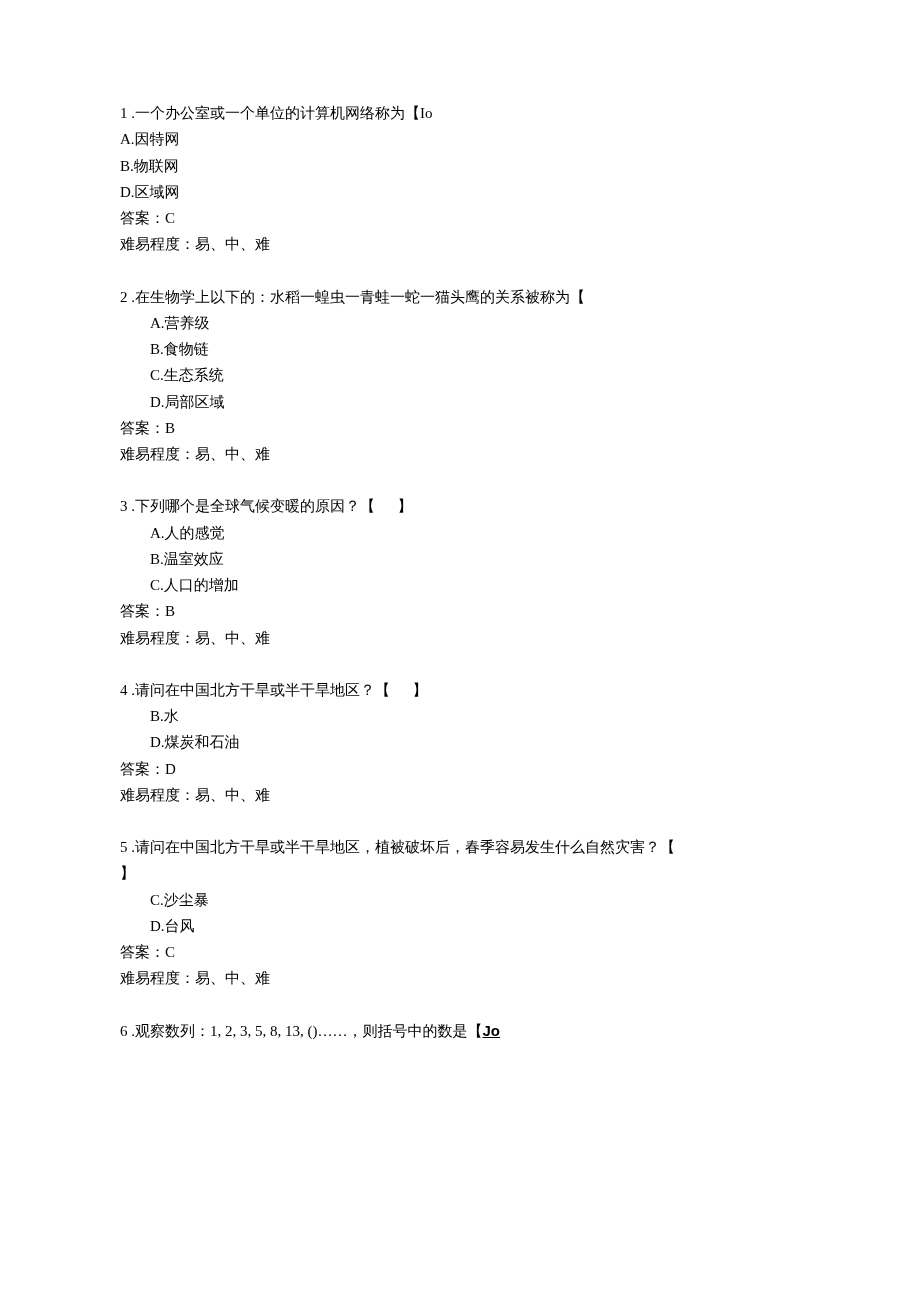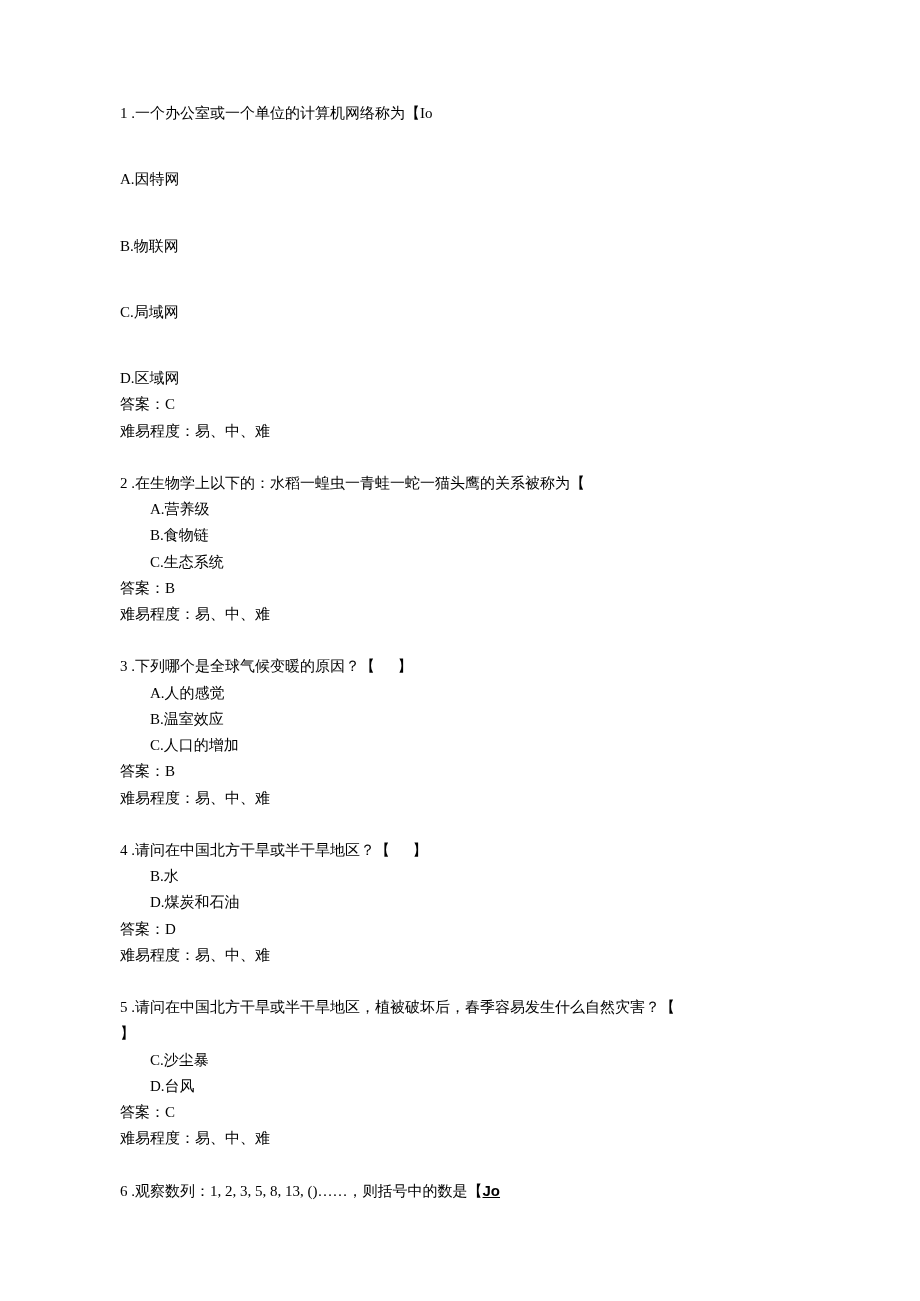--- a/index.html
+++ b/index.html
@@ -21,48 +21,47 @@
     margin-bottom: 26px;
   }
   .q-line {
     white-space: pre-wrap;
   }
   .opt-indent {
     padding-left: 30px;
   }
   .no-indent {
     padding-left: 0;
-    margin-top: 40px;
   }
   .bold-char {
     font-weight: bold;
     font-family: Arial, sans-serif;
     text-decoration: underline;
   }
 </style>
 </head>
 <body>
 
 <div class="page">
 
   <div class="question-block">
     <div class="q-line"><span>1</span><span> .一个办公室或一个单位的计算机网络称为【Io</span></div>
     <div class="q-line no-indent">A.因特网</div>
     <div class="q-line no-indent">B.物联网</div>
-    <div class="q-line no-indent">C.局域网</div>
     <div class="q-line no-indent">D.区域网</div>
     <div class="q-line">答案：C</div>
     <div class="q-line">难易程度：易、中、难</div>
   </div>
 
   <div class="question-block">
     <div class="q-line"><span>2</span><span> .在生物学上以下的：水稻一蝗虫一青蛙一蛇一猫头鹰的关系被称为【</span></div>
     <div class="q-line opt-indent">A.营养级</div>
     <div class="q-line opt-indent">B.食物链</div>
     <div class="q-line opt-indent">C.生态系统</div>
+    <div class="q-line opt-indent">D.局部区域</div>
     <div class="q-line">答案：B</div>
     <div class="q-line">难易程度：易、中、难</div>
   </div>
 
   <div class="question-block">
     <div class="q-line"><span>3</span><span> .下列哪个是全球气候变暖的原因？【      】</span></div>
     <div class="q-line opt-indent">A.人的感觉</div>
     <div class="q-line opt-indent">B.温室效应</div>
     <div class="q-line opt-indent">C.人口的增加</div>
     <div class="q-line">答案：B</div>

